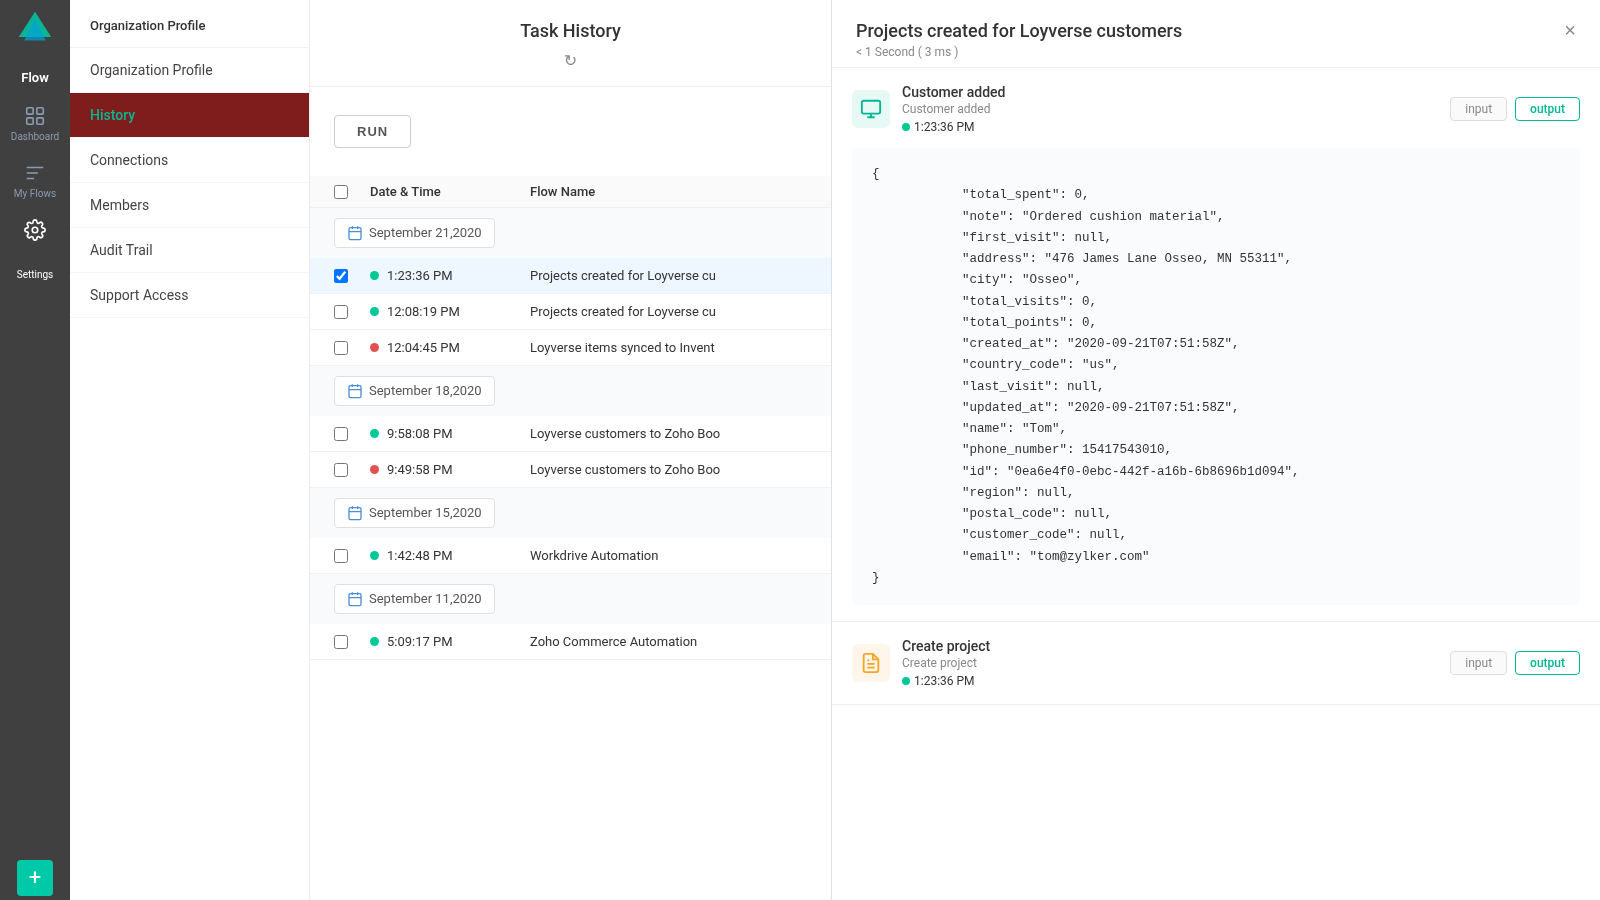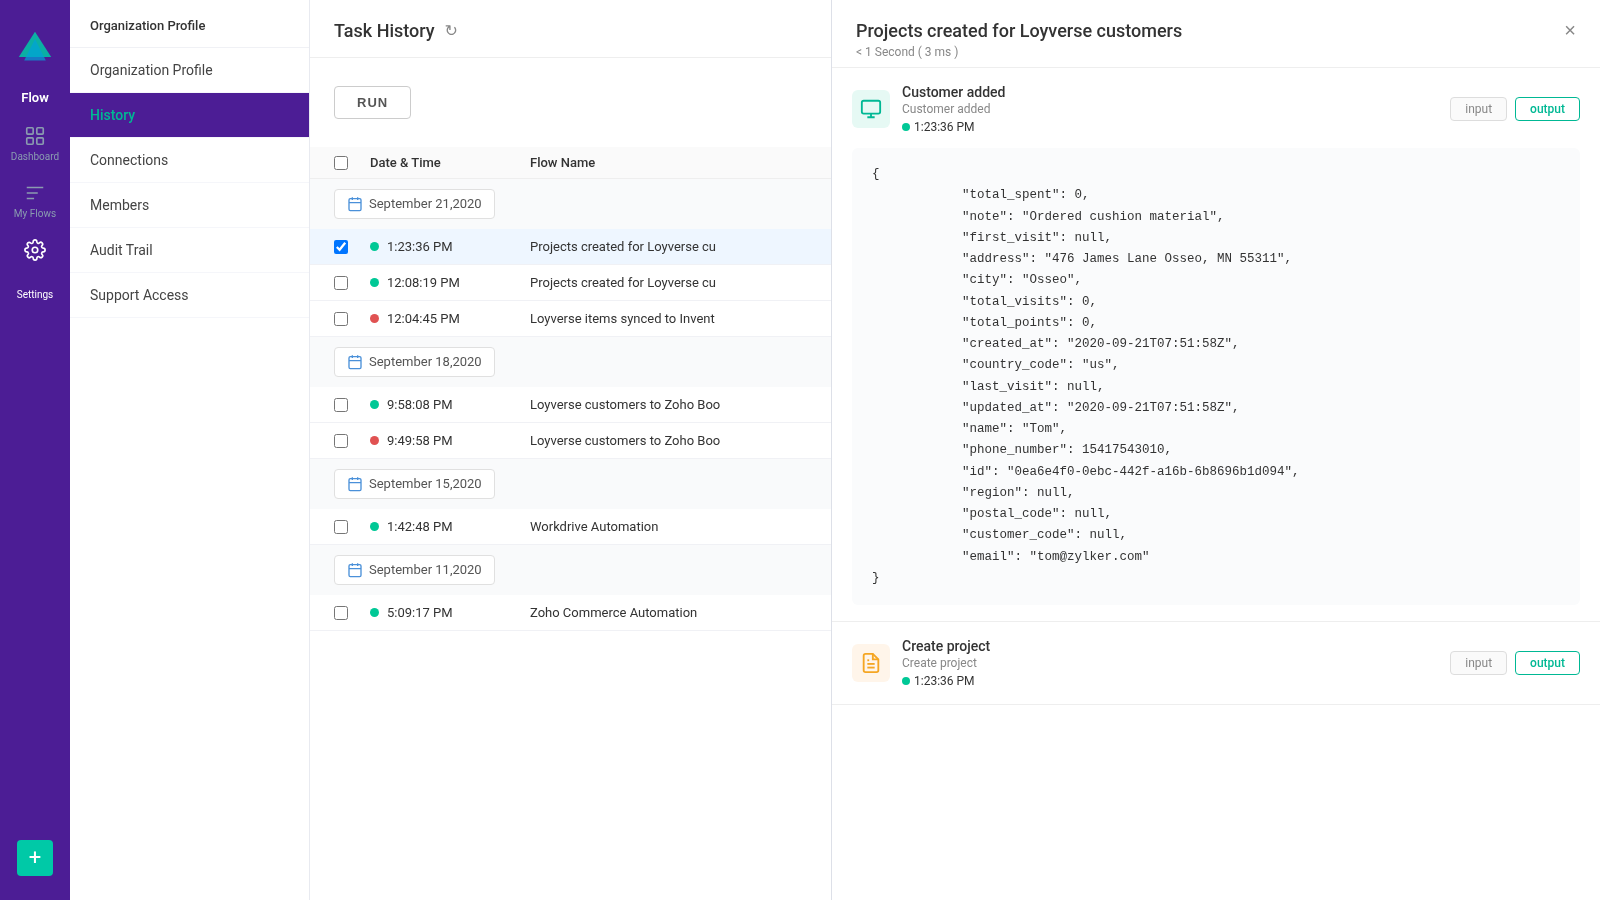--- a/index.html
+++ b/index.html
@@ -1,25 +1,25 @@
 <!DOCTYPE html>
 <html><head>
   <meta charset="utf-8">
   <style>
     * { box-sizing: border-box; margin: 0; padding: 0; }
     body { font-family: -apple-system, BlinkMacSystemFont, 'Segoe UI', Roboto, sans-serif; display: flex; height: 900px; width: 1600px; overflow: hidden; background: #f5f6fa; }
 
     
     .app-nav {
       width: 70px;
-      background: #4c1d95;
-      display: flex;
-      flex-direction: column;
-      align-items: center;
-      padding: 24px 0;
+      background: #404040;
+      display: flex;
+      flex-direction: column;
+      align-items: center;
+      padding: 4px 0;
       gap: 0;
       flex-shrink: 0;
     }
     .nav-logo {
       display: flex;
       align-items: center;
       justify-content: center;
       width: 48px;
       height: 48px;
       margin-bottom: 8px;
@@ -72,21 +72,21 @@
       color: #333;
       border-bottom: 1px solid #f0f1f5;
     }
     .sidebar-item {
       padding: 14px 20px;
       font-size: 14px;
       color: #444;
       cursor: pointer;
       border-bottom: 1px solid #f5f6fa;
     }
-    .sidebar-item.active { color: #00b894; font-weight: 500; background: #4c1d95; }
+    .sidebar-item.active { color: #00b894; font-weight: 500; background: #7f1d1d; }
 
     
     .main {
       flex: 1;
       display: flex;
       flex-direction: column;
       overflow: hidden;
     }
     .task-history {
       width: 100%;
@@ -94,20 +94,21 @@
       background: #fff;
       display: flex;
       flex-direction: column;
     }
     .task-history-header {
       display: flex;
       align-items: center;
       padding: 20px 24px 16px;
       border-bottom: 1px solid #eee;
       gap: 10px;
+      flex-direction: column;
     }
     .task-history-header h2 {
       font-size: 18px;
       font-weight: 500;
       color: #333;
     }
     .refresh-icon {
       color: #888;
       cursor: pointer;
       font-size: 16px;

